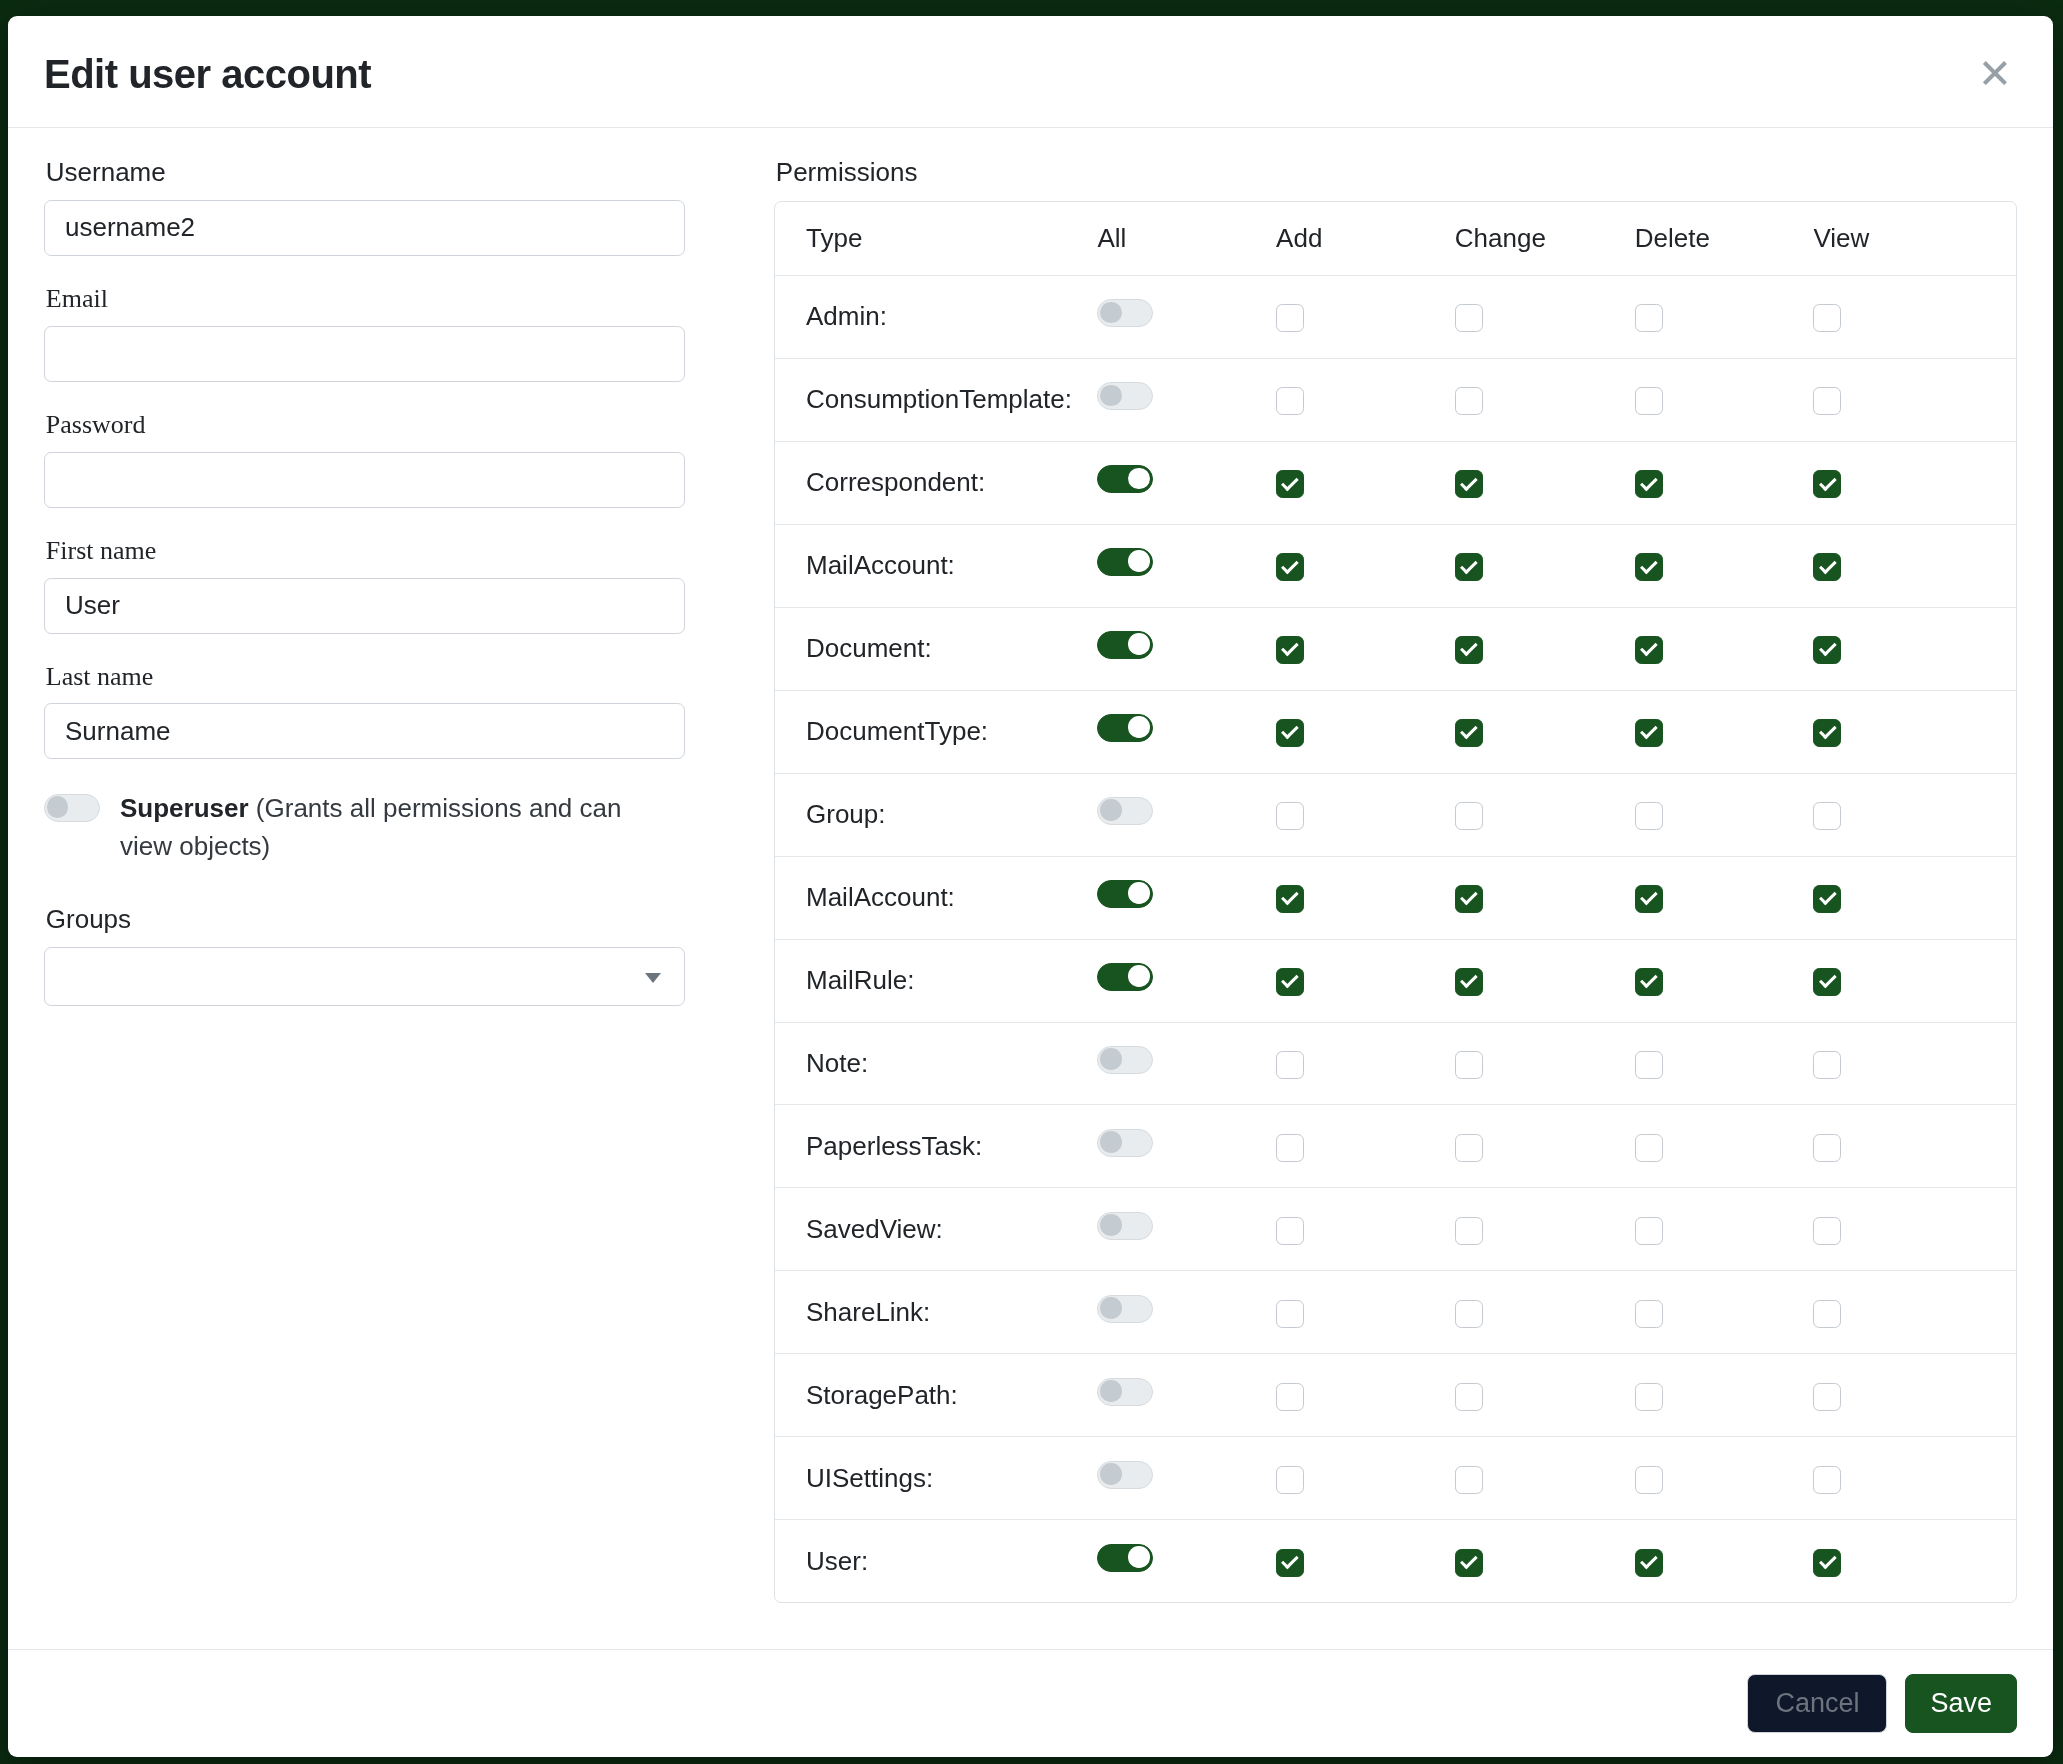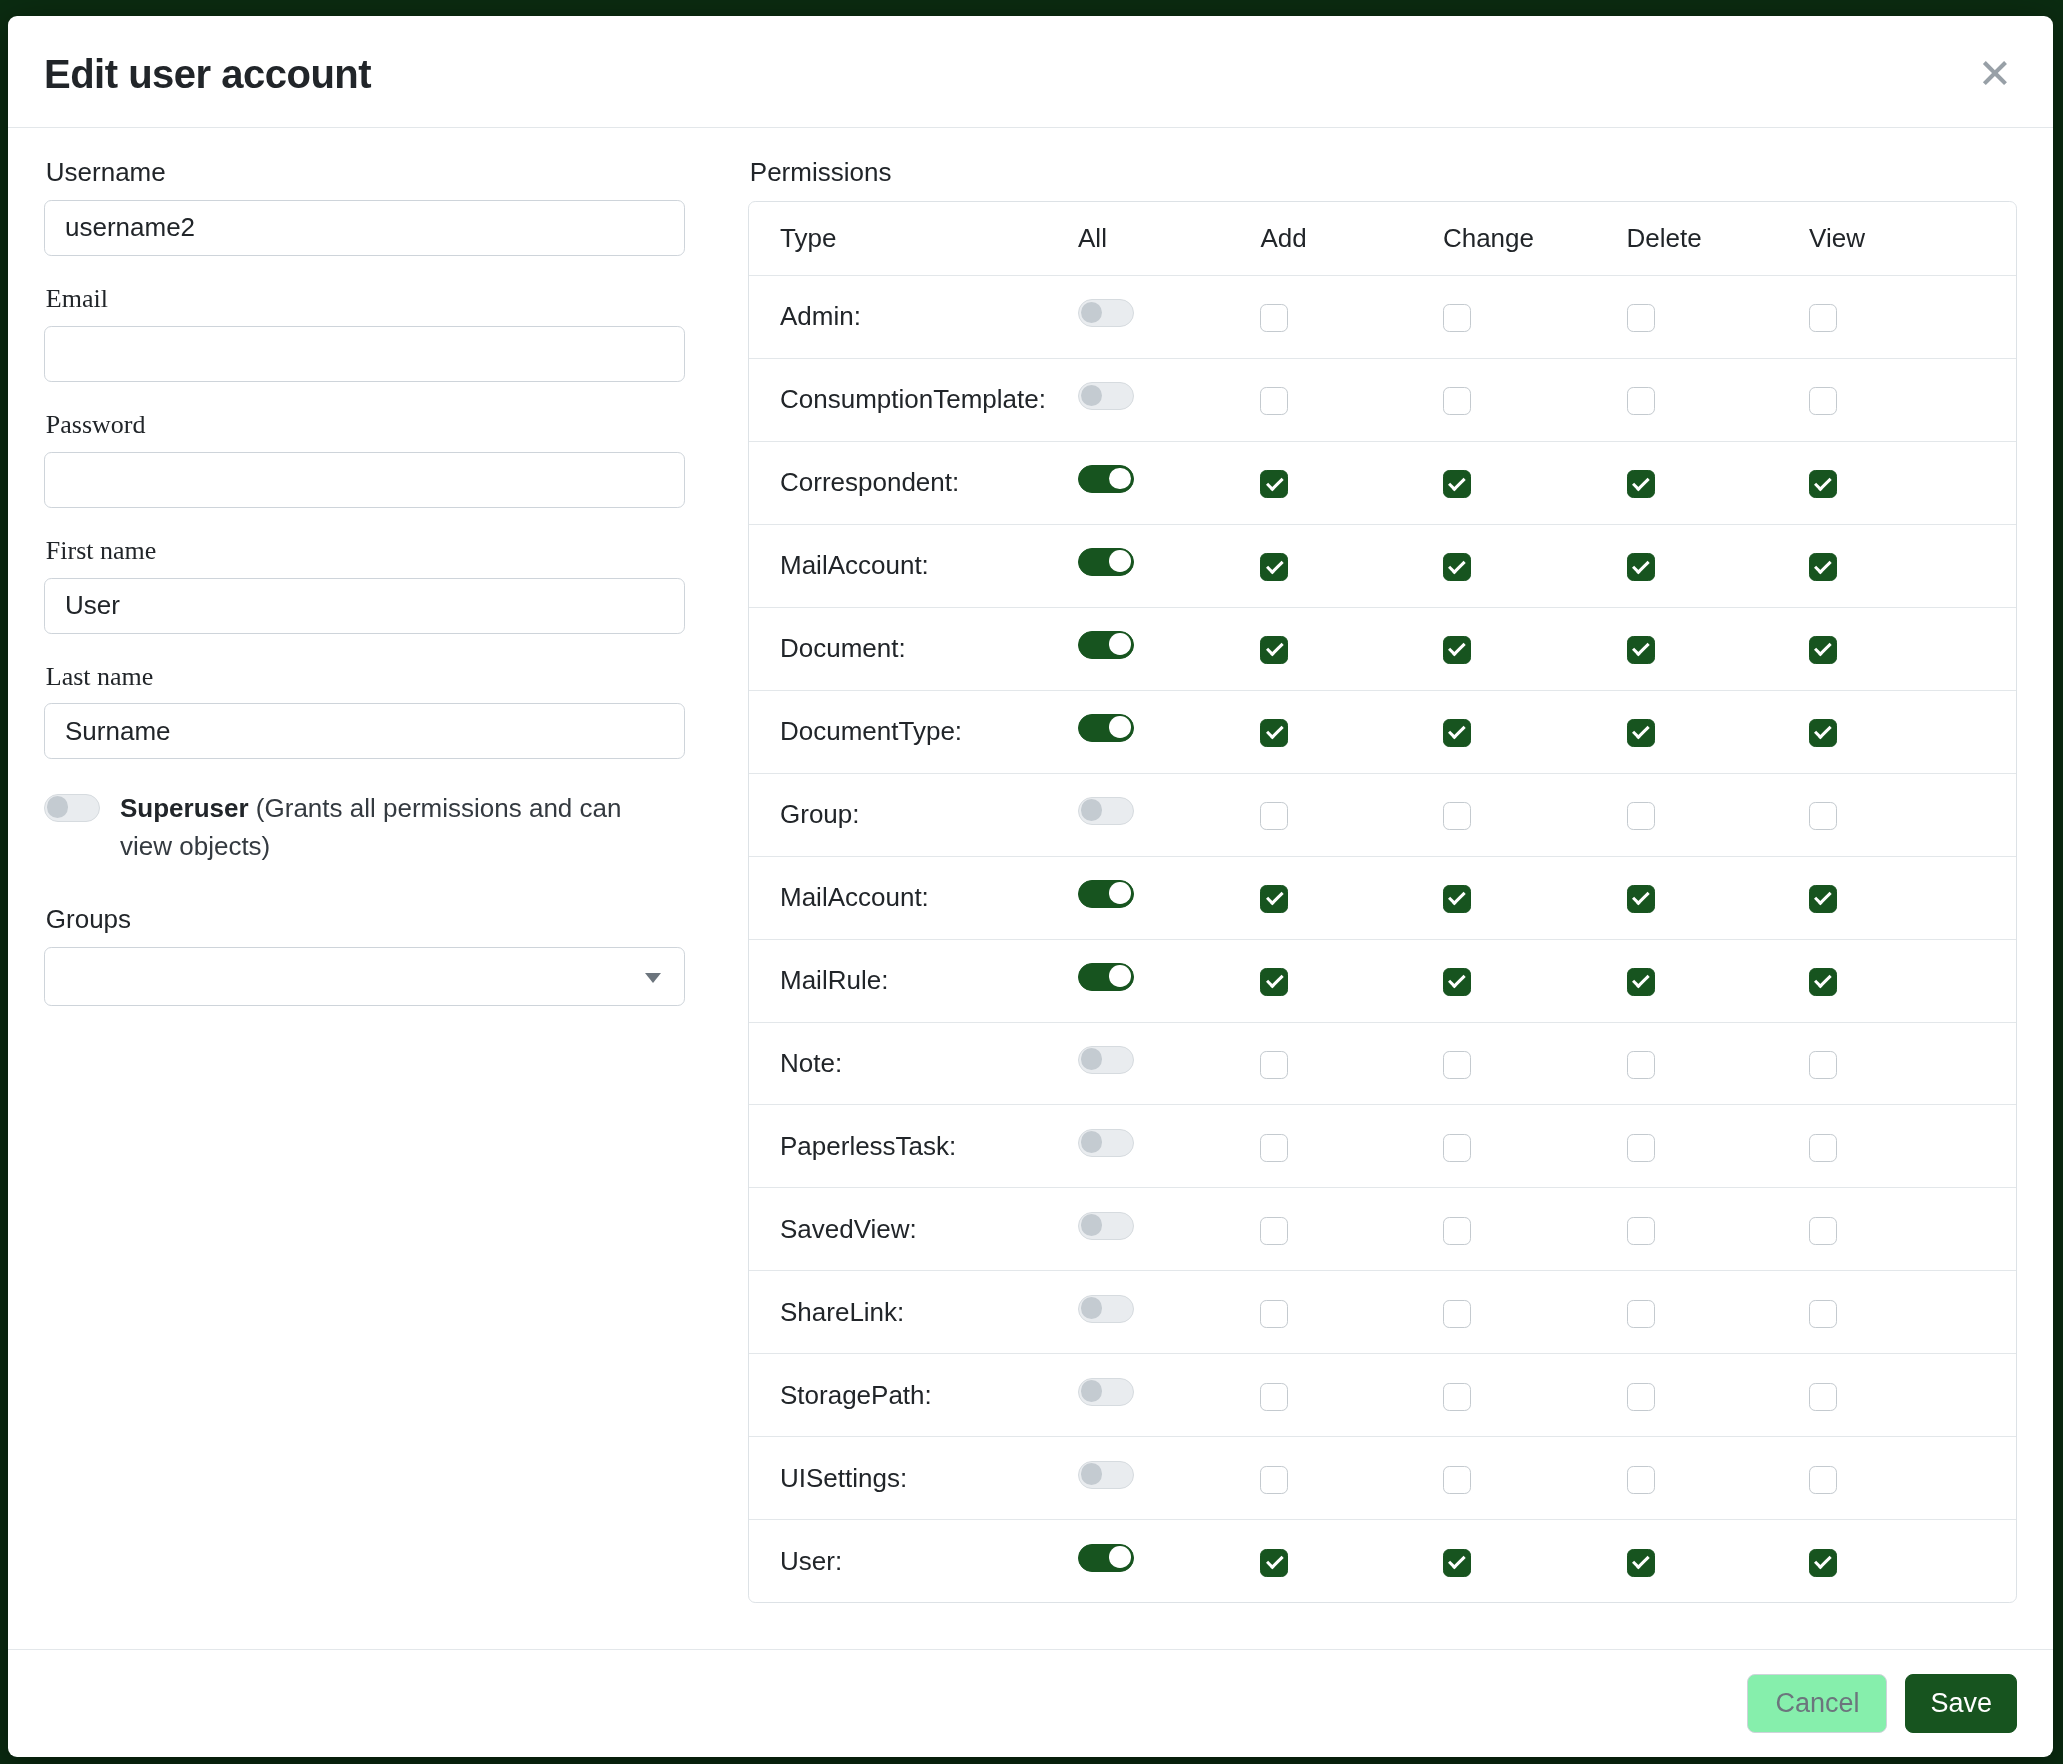--- a/index.html
+++ b/index.html
@@ -35,21 +35,21 @@
   .modal-title {
     margin: 0; font-size: 40px; font-weight: 700; color: var(--text);
     letter-spacing: -0.5px; line-height: 1.1;
   }
   .close-btn {
     background: none; border: none; padding: 0; margin-top: 1.8px;
     font-size: 41px; line-height: 1; color: #98a0a7; cursor: pointer;
     font-family: "DejaVu Sans", "Liberation Sans", sans-serif; font-weight: 300;
   }
   .modal-body {
-    flex: 1 1 auto; display: flex; gap: 63px;
+    flex: 1 1 auto; display: flex; gap: 89px;
     padding: 29px 36px 27px 36px; overflow: hidden;
   }
   .left-col { flex: 0 0 641px; width: 641px; }
   .right-col { flex: 1 1 auto; min-width: 0; }
 
   .field-label {
     font-size: 26px; color: var(--text); margin: 0 0 11.7px 1.8px; line-height: 1.2;
   }
   .field-gap { margin-top: 27px; font-family: Liberation Serif, serif; }
   .text-input {
@@ -133,21 +133,21 @@
     flex: 0 0 auto;
     border-top: 1.4px solid var(--border);
     padding: 24px 36px; display: flex; justify-content: flex-end;
     align-items: center; gap: 18px;
   }
   .btn {
     height: 59px; border-radius: 8px; font-size: 27px;
     font-family: inherit; cursor: pointer; line-height: 1;
   }
   .btn-cancel {
-    background: #86efac; color: #6c757d; border: 1.4px solid #ced4da;
+    background: #0f172a; color: #6c757d; border: 1.4px solid #ced4da;
     padding: 0 27px;
   }
   .btn-save {
     background: var(--accent); color: #fff; border: 1.4px solid var(--accent);
     padding: 0 24px;
   }
 </style>
 </head>
 <body>
 

